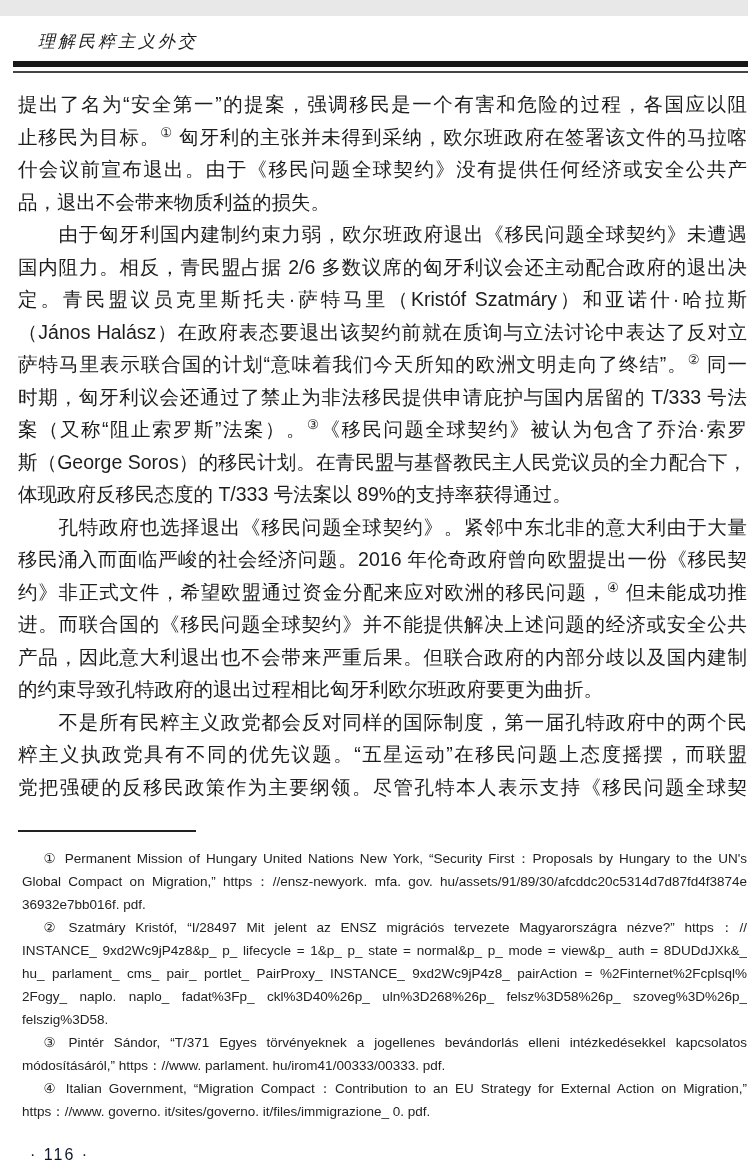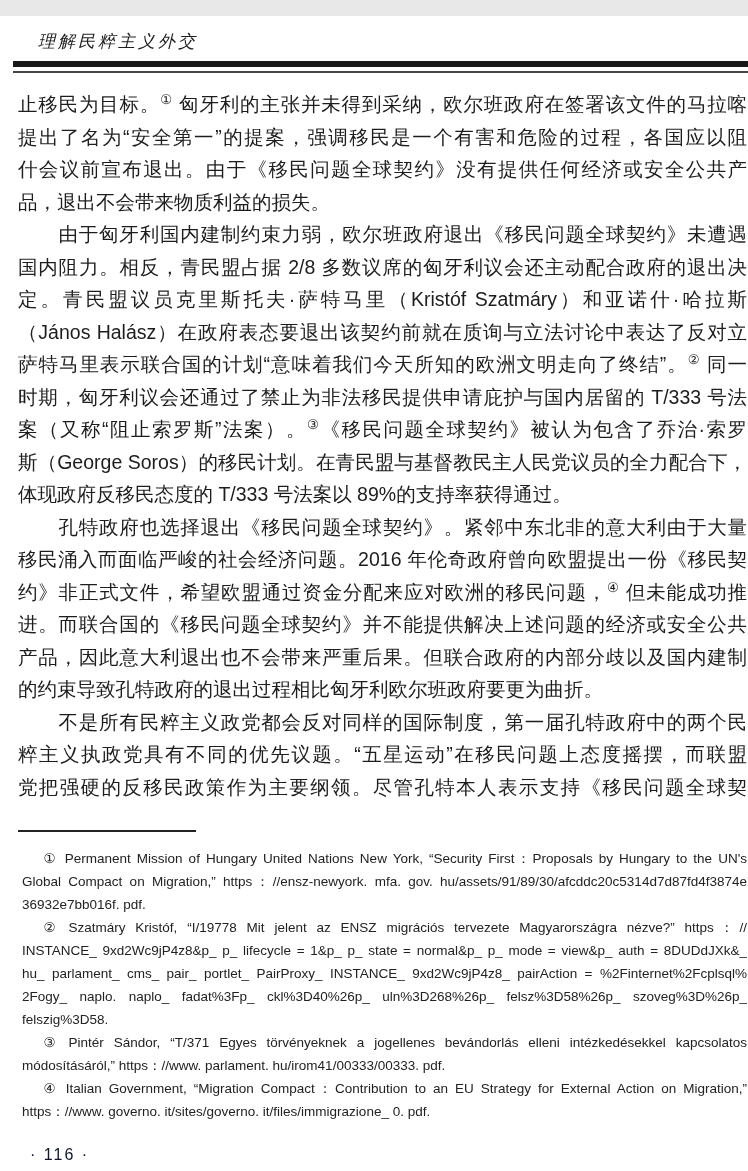--- a/index.html
+++ b/index.html
@@ -98,26 +98,26 @@
 <body>
 
 <div class="page">
 
   <div class="running-title">理解民粹主义外交</div>
 
   <div class="rule-thick"></div>
   <div class="rule-thin"></div>
 
   <div class="body-text" id="body-lines">
+      <div class="bline">提出了名为“安全第一”的提案，强调移民是一个有害和危险的过程，各国应以阻</div>
       <div class="bline">止移民为目标。<sup>①</sup> 匈牙利的主张并未得到采纳，欧尔班政府在签署该文件的马拉喀</div>
-      <div class="bline">提出了名为“安全第一”的提案，强调移民是一个有害和危险的过程，各国应以阻</div>
       <div class="bline">什会议前宣布退出。由于《移民问题全球契约》没有提供任何经济或安全公共产</div>
       <div class="bline end">品，退出不会带来物质利益的损失。</div>
       <div class="bline">　　由于匈牙利国内建制约束力弱，欧尔班政府退出《移民问题全球契约》未遭遇</div>
-      <div class="bline">国内阻力。相反，青民盟占据 2/8 多数议席的匈牙利议会还主动配合政府的退出决</div>
+      <div class="bline">国内阻力。相反，青民盟占据 2/6 多数议席的匈牙利议会还主动配合政府的退出决</div>
       <div class="bline">定。青民盟议员克里斯托夫·萨特马里（Kristóf Szatmáry）和亚诺什·哈拉斯</div>
       <div class="bline">（János Halász）在政府表态要退出该契约前就在质询与立法讨论中表达了反对立场。</div>
       <div class="bline">萨特马里表示联合国的计划“意味着我们今天所知的欧洲文明走向了终结”。<sup>②</sup> 同一</div>
       <div class="bline">时期，匈牙利议会还通过了禁止为非法移民提供申请庇护与国内居留的 T/333 号法</div>
       <div class="bline">案（又称“阻止索罗斯”法案）。<sup>③</sup>《移民问题全球契约》被认为包含了乔治·索罗</div>
       <div class="bline">斯（George Soros）的移民计划。在青民盟与基督教民主人民党议员的全力配合下，</div>
       <div class="bline end">体现政府反移民态度的 T/333 号法案以 89%的支持率获得通过。</div>
       <div class="bline">　　孔特政府也选择退出《移民问题全球契约》。紧邻中东北非的意大利由于大量</div>
       <div class="bline">移民涌入而面临严峻的社会经济问题。2016 年伦奇政府曾向欧盟提出一份《移民契</div>
       <div class="bline">约》非正式文件，希望欧盟通过资金分配来应对欧洲的移民问题，<sup>④</sup> 但未能成功推</div>
@@ -128,21 +128,21 @@
       <div class="bline">粹主义执政党具有不同的优先议题。“五星运动”在移民问题上态度摇摆，而联盟</div>
       <div class="bline">党把强硬的反移民政策作为主要纲领。尽管孔特本人表示支持《移民问题全球契</div>
     </div>
 
   <div class="fn-sep"></div>
 
   <div class="footnotes" id="footnote-lines">
       <div class="fline first">① Permanent Mission of Hungary United Nations New York, “Security First：Proposals by Hungary to the UN's</div>
       <div class="fline">Global Compact on Migration,” https：//ensz-newyork. mfa. gov. hu/assets/91/89/30/afcddc20c5314d7d87fd4f3874e</div>
       <div class="fline last">36932e7bb016f. pdf.</div>
-      <div class="fline first">② Szatmáry Kristóf, “I/19778 Mit jelent az ENSZ migrációs tervezete Magyarországra nézve?” https：//</div>
+      <div class="fline first">② Szatmáry Kristóf, “I/28497 Mit jelent az ENSZ migrációs tervezete Magyarországra nézve?” https：//</div>
       <div class="fline">INSTANCE_ 9xd2Wc9jP4z8&amp;p_ p_ lifecycle = 1&amp;p_ p_ state = normal&amp;p_ p_ mode = view&amp;p_ auth = 8DUDdJXk&amp;_</div>
       <div class="fline">hu_ parlament_ cms_ pair_ portlet_ PairProxy_ INSTANCE_ 9xd2Wc9jP4z8_ pairAction = %2Finternet%2Fcplsql%</div>
       <div class="fline">2Fogy_ naplo. naplo_ fadat%3Fp_ ckl%3D40%26p_ uln%3D268%26p_ felsz%3D58%26p_ szoveg%3D%26p_</div>
       <div class="fline last">felszig%3D58.</div>
       <div class="fline first">③ Pintér Sándor, “T/371 Egyes törvényeknek a jogellenes bevándorlás elleni intézkedésekkel kapcsolatos</div>
       <div class="fline last">módosításáról,” https：//www. parlament. hu/irom41/00333/00333. pdf.</div>
       <div class="fline first">④ Italian Government, “Migration Compact：Contribution to an EU Strategy for External Action on Migration,”</div>
       <div class="fline last">https：//www. governo. it/sites/governo. it/files/immigrazione_ 0. pdf.</div>
     </div>
 

